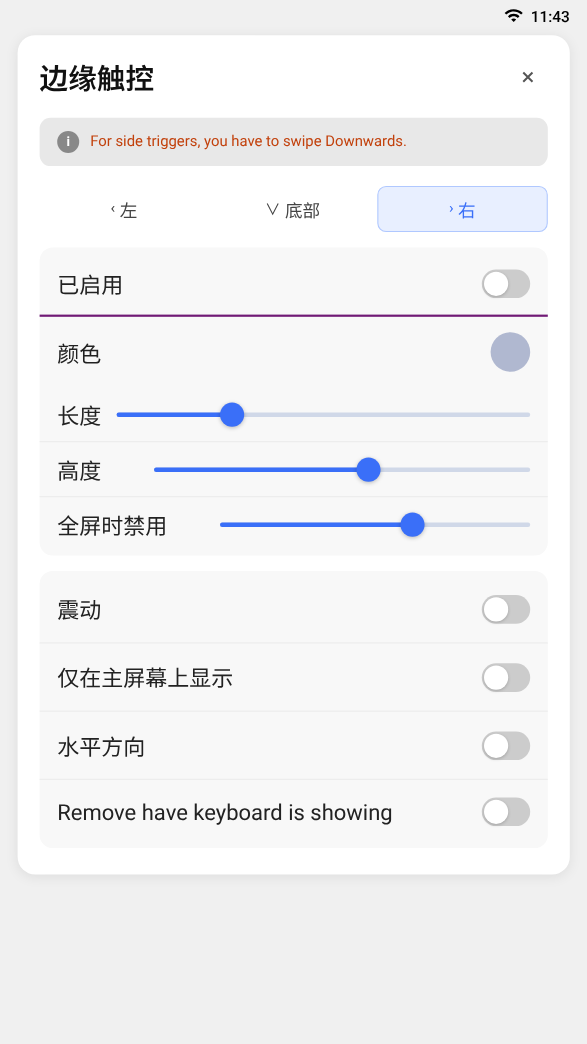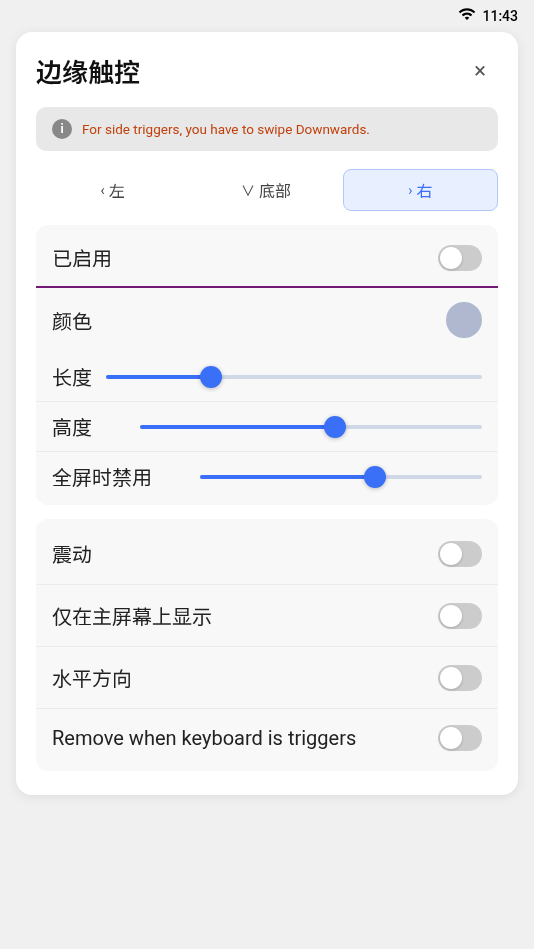--- a/index.html
+++ b/index.html
@@ -332,18 +332,18 @@
     </div>
     <div class="setting-row-standalone">
       <span class="setting-label">仅在主屏幕上显示</span>
       <div class="toggle"></div>
     </div>
     <div class="setting-row-standalone">
       <span class="setting-label">水平方向</span>
       <div class="toggle"></div>
     </div>
     <div class="setting-row-standalone">
-      <span class="setting-label">Remove when keyboard is triggers</span>
+      <span class="setting-label">Remove have keyboard is showing</span>
       <div class="toggle"></div>
     </div>
   </div>
 
 </div>
 
 </body></html>

